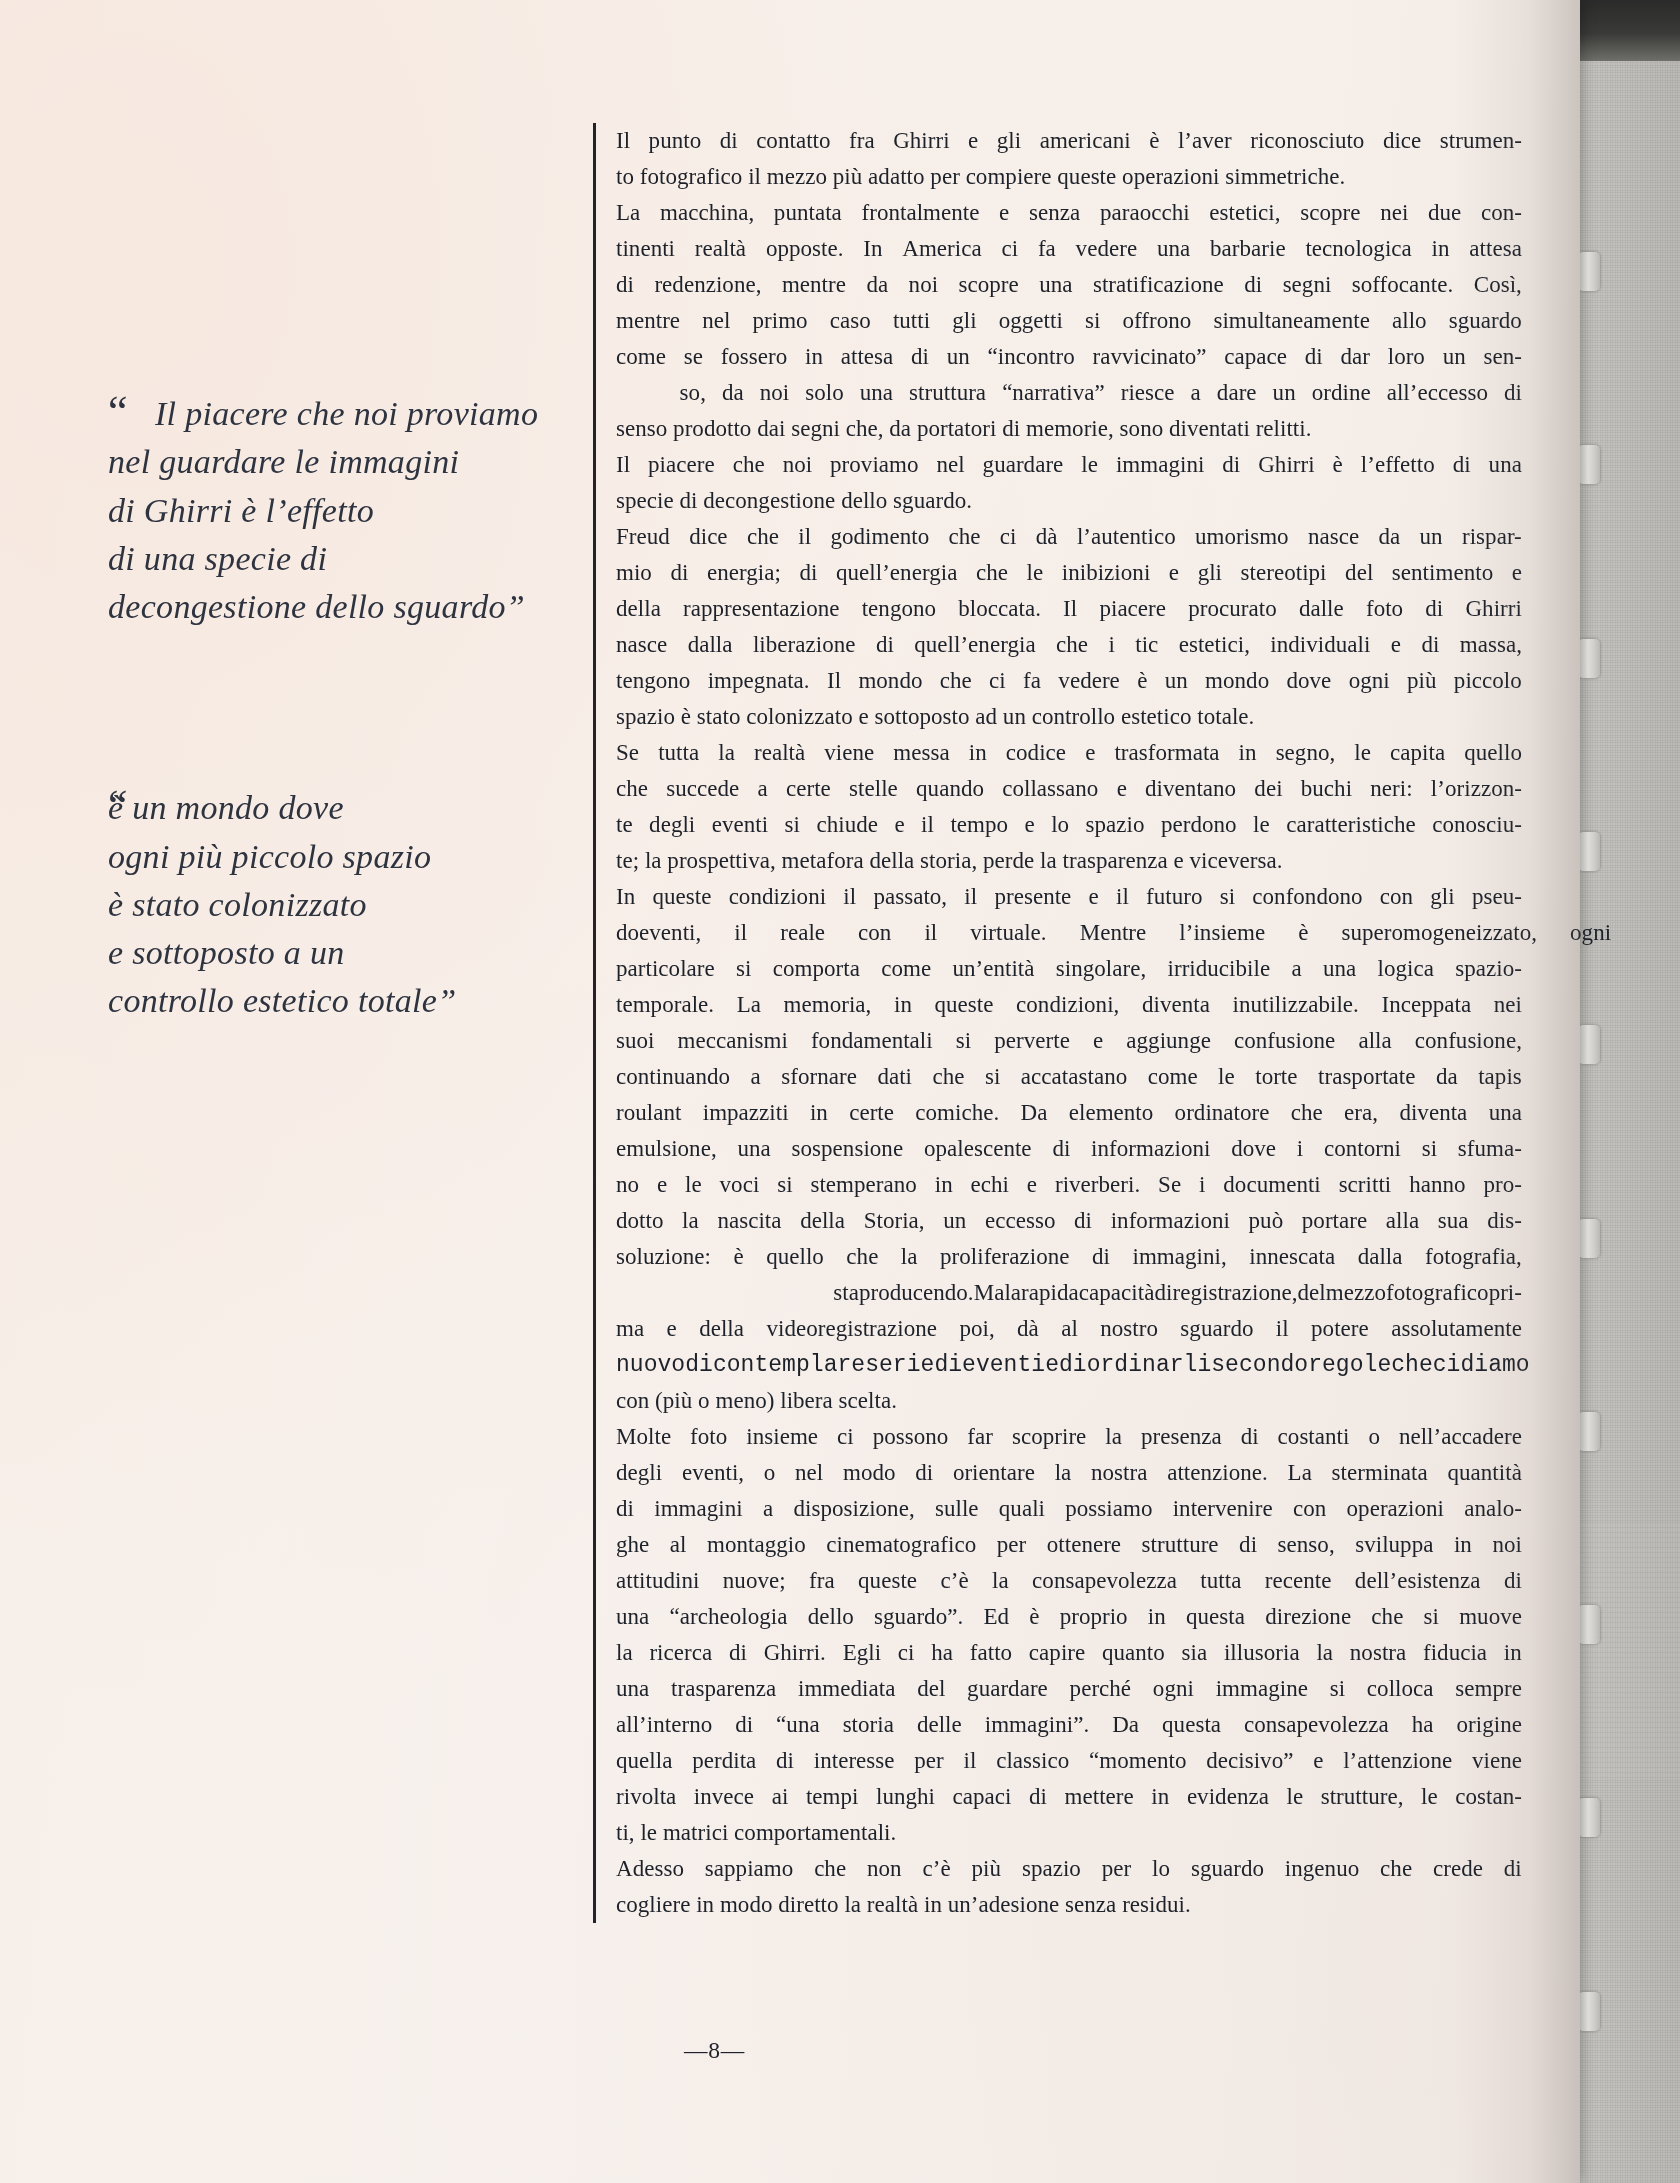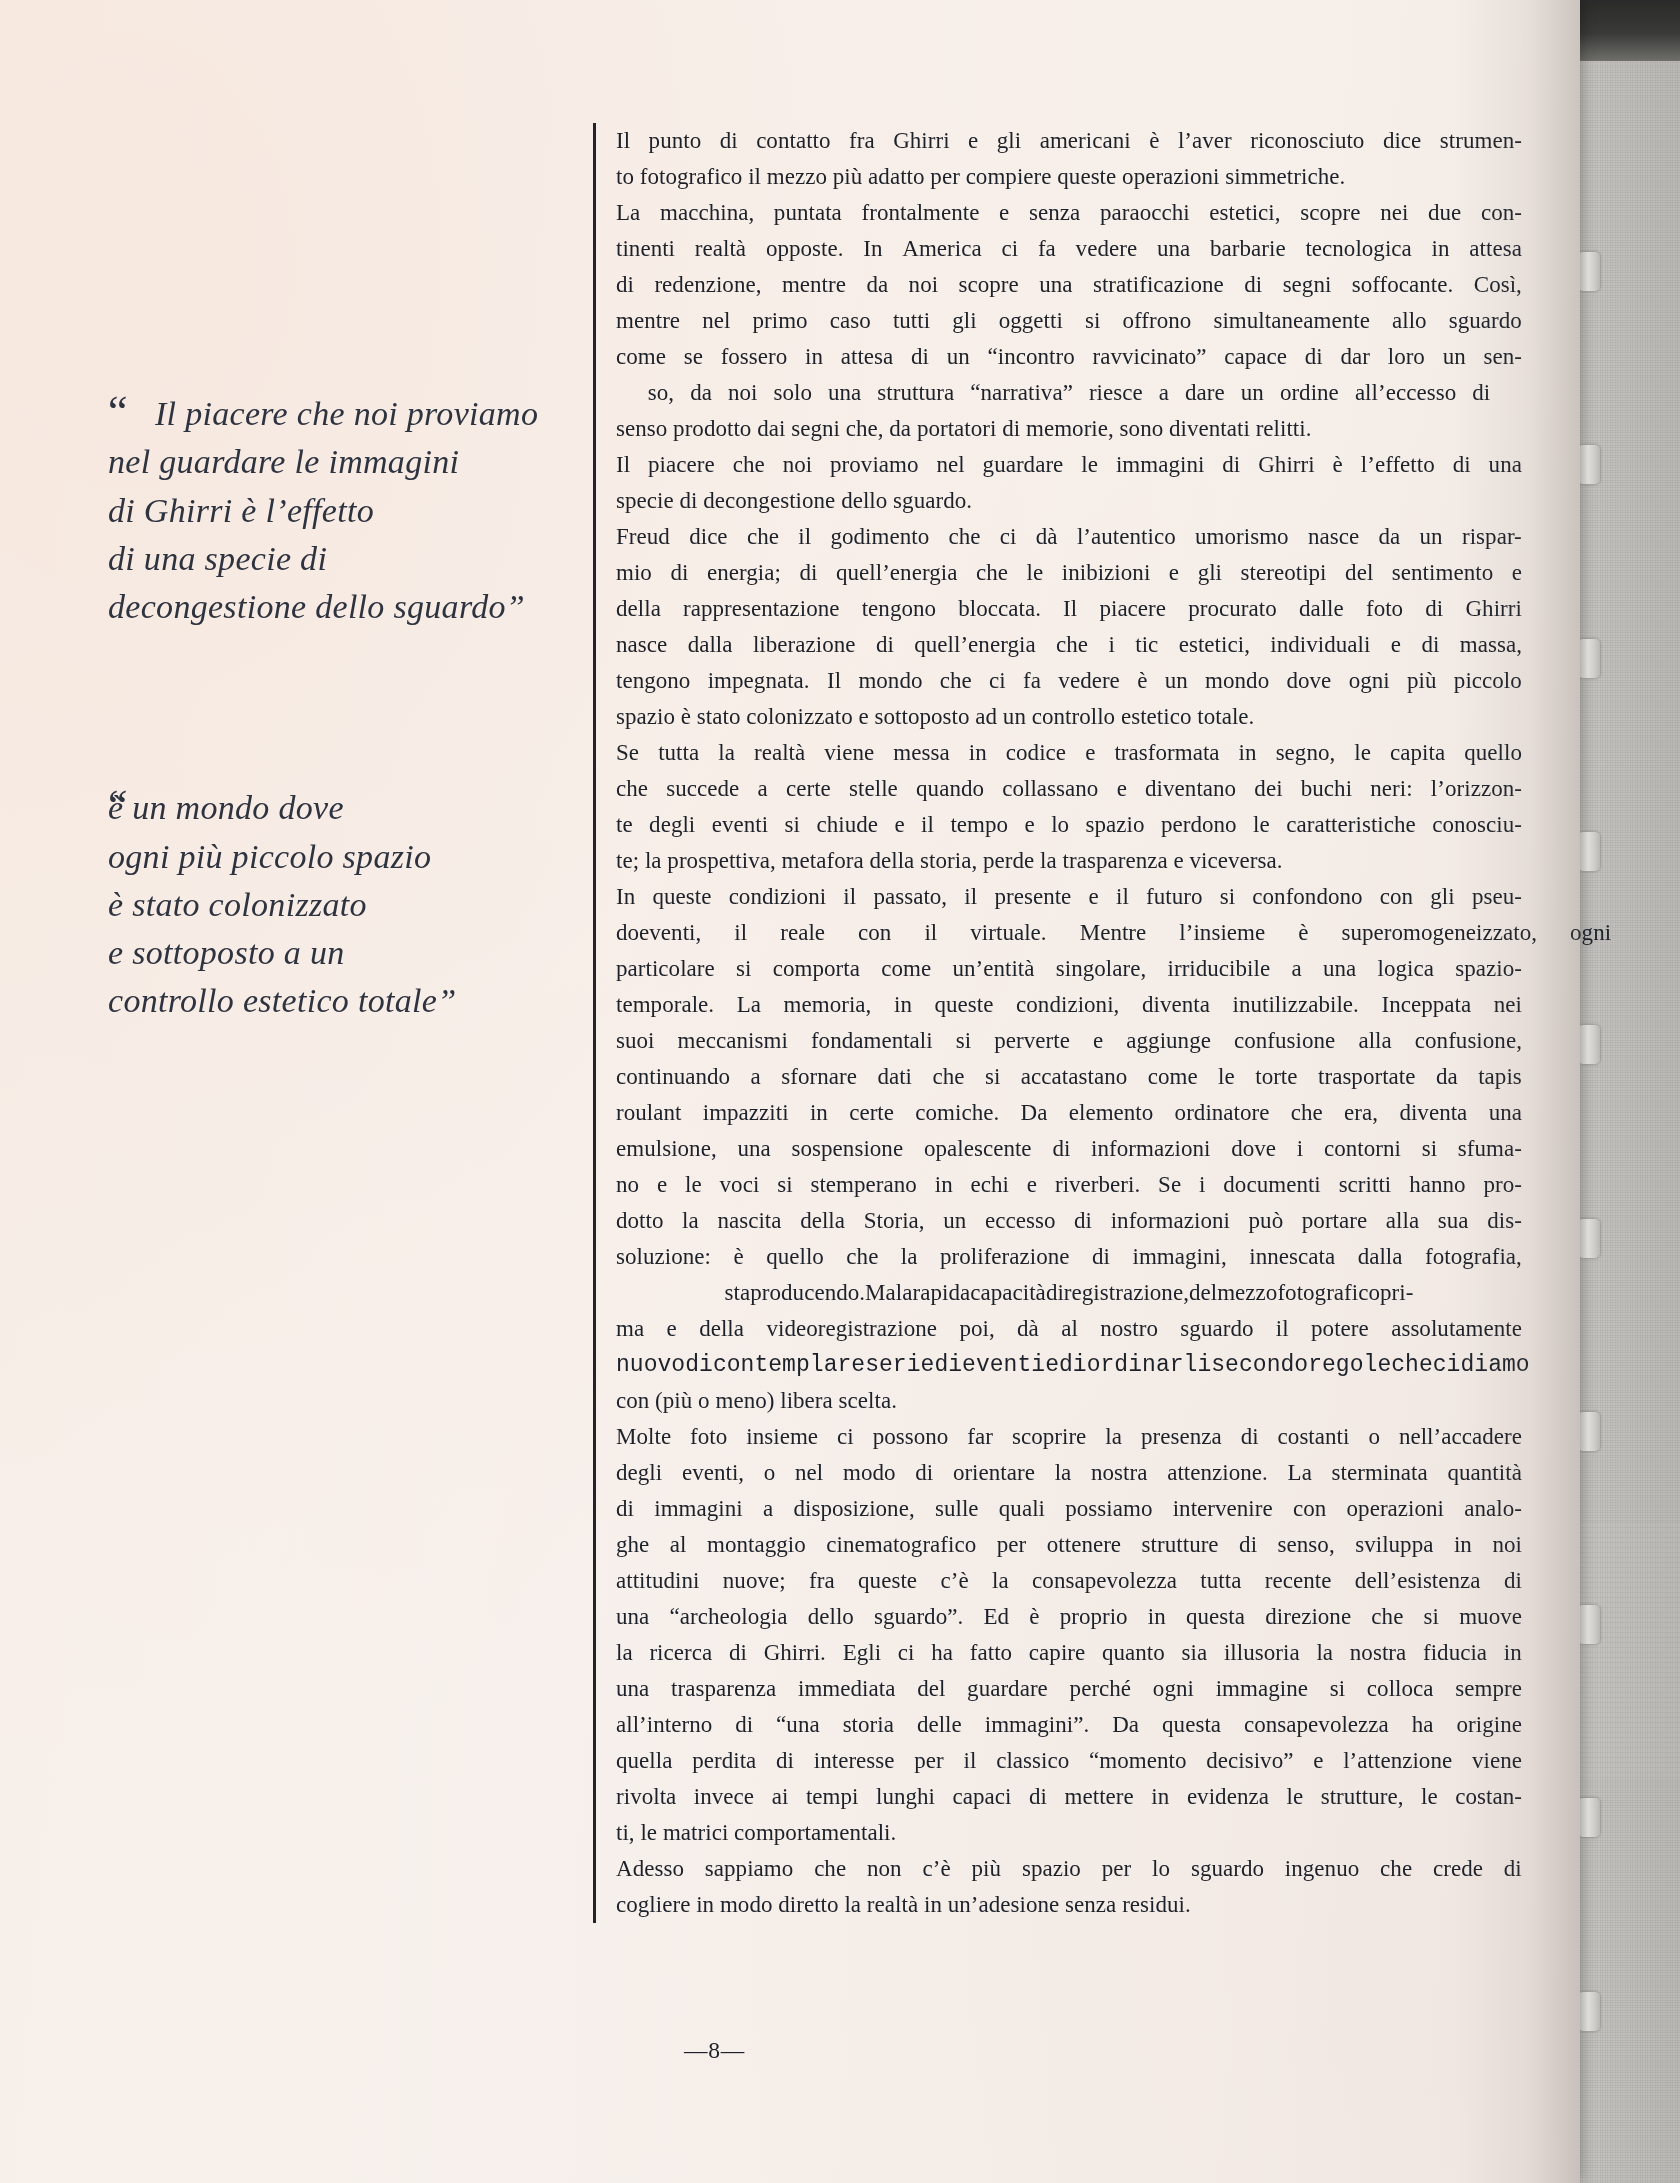--- a/index.html
+++ b/index.html
@@ -201,21 +201,21 @@
         <p class="body-par">
           <span class="ln" style="display: flex; justify-content: space-between; white-space: pre;"><span>Il</span><span>punto</span><span>di</span><span>contatto</span><span>fra</span><span>Ghirri</span><span>e</span><span>gli</span><span>americani</span><span>è</span><span>l’aver</span><span>riconosciuto</span><span>dice</span><span>strumen-</span></span>
           <span class="ln">to fotografico il mezzo più adatto per compiere queste operazioni simmetriche.</span>
         </p>
         <p class="body-par">
           <span class="ln" style="display: flex; justify-content: space-between; white-space: pre;"><span>La</span><span>macchina,</span><span>puntata</span><span>frontalmente</span><span>e</span><span>senza</span><span>paraocchi</span><span>estetici,</span><span>scopre</span><span>nei</span><span>due</span><span>con-</span></span>
           <span class="ln" style="display: flex; justify-content: space-between; white-space: pre;"><span>tinenti</span><span>realtà</span><span>opposte.</span><span>In</span><span>America</span><span>ci</span><span>fa</span><span>vedere</span><span>una</span><span>barbarie</span><span>tecnologica</span><span>in</span><span>attesa</span></span>
           <span class="ln" style="display: flex; justify-content: space-between; white-space: pre;"><span>di</span><span>redenzione,</span><span>mentre</span><span>da</span><span>noi</span><span>scopre</span><span>una</span><span>stratificazione</span><span>di</span><span>segni</span><span>soffocante.</span><span>Così,</span></span>
           <span class="ln" style="display: flex; justify-content: space-between; white-space: pre;"><span>mentre</span><span>nel</span><span>primo</span><span>caso</span><span>tutti</span><span>gli</span><span>oggetti</span><span>si</span><span>offrono</span><span>simultaneamente</span><span>allo</span><span>sguardo</span></span>
           <span class="ln" style="display: flex; justify-content: space-between; white-space: pre;"><span>come</span><span>se</span><span>fossero</span><span>in</span><span>attesa</span><span>di</span><span>un</span><span>“incontro</span><span>ravvicinato”</span><span>capace</span><span>di</span><span>dar</span><span>loro</span><span>un</span><span>sen-</span></span>
-          <span class="ln" style="display: flex; justify-content: center; white-space: pre; gap: 16px;"><span>so,</span><span>da</span><span>noi</span><span>solo</span><span>una</span><span>struttura</span><span>“narrativa”</span><span>riesce</span><span>a</span><span>dare</span><span>un</span><span>ordine</span><span>all’eccesso</span><span>di</span></span>
+          <span class="ln" style="display: flex; justify-content: flex-end; white-space: pre; gap: 16px;"><span>so,</span><span>da</span><span>noi</span><span>solo</span><span>una</span><span>struttura</span><span>“narrativa”</span><span>riesce</span><span>a</span><span>dare</span><span>un</span><span>ordine</span><span>all’eccesso</span><span>di</span></span>
           <span class="ln">senso prodotto dai segni che, da portatori di memorie, sono diventati relitti.</span>
         </p>
         <p class="body-par">
           <span class="ln" style="display: flex; justify-content: space-between; white-space: pre;"><span>Il</span><span>piacere</span><span>che</span><span>noi</span><span>proviamo</span><span>nel</span><span>guardare</span><span>le</span><span>immagini</span><span>di</span><span>Ghirri</span><span>è</span><span>l’effetto</span><span>di</span><span>una</span></span>
           <span class="ln">specie di decongestione dello sguardo.</span>
         </p>
         <p class="body-par">
           <span class="ln" style="display: flex; justify-content: space-between; white-space: pre;"><span>Freud</span><span>dice</span><span>che</span><span>il</span><span>godimento</span><span>che</span><span>ci</span><span>dà</span><span>l’autentico</span><span>umorismo</span><span>nasce</span><span>da</span><span>un</span><span>rispar-</span></span>
           <span class="ln" style="display: flex; justify-content: space-between; white-space: pre;"><span>mio</span><span>di</span><span>energia;</span><span>di</span><span>quell’energia</span><span>che</span><span>le</span><span>inibizioni</span><span>e</span><span>gli</span><span>stereotipi</span><span>del</span><span>sentimento</span><span>e</span></span>
           <span class="ln" style="display: flex; justify-content: space-between; white-space: pre;"><span>della</span><span>rappresentazione</span><span>tengono</span><span>bloccata.</span><span>Il</span><span>piacere</span><span>procurato</span><span>dalle</span><span>foto</span><span>di</span><span>Ghirri</span></span>
@@ -234,21 +234,21 @@
           <span class="ln" style="display: flex; justify-content: space-between; white-space: pre; gap: 33px;"><span>doeventi,</span><span>il</span><span>reale</span><span>con</span><span>il</span><span>virtuale.</span><span>Mentre</span><span>l’insieme</span><span>è</span><span>superomogeneizzato,</span><span>ogni</span></span>
           <span class="ln" style="display: flex; justify-content: space-between; white-space: pre;"><span>particolare</span><span>si</span><span>comporta</span><span>come</span><span>un’entità</span><span>singolare,</span><span>irriducibile</span><span>a</span><span>una</span><span>logica</span><span>spazio-</span></span>
           <span class="ln" style="display: flex; justify-content: space-between; white-space: pre;"><span>temporale.</span><span>La</span><span>memoria,</span><span>in</span><span>queste</span><span>condizioni,</span><span>diventa</span><span>inutilizzabile.</span><span>Inceppata</span><span>nei</span></span>
           <span class="ln" style="display: flex; justify-content: space-between; white-space: pre;"><span>suoi</span><span>meccanismi</span><span>fondamentali</span><span>si</span><span>perverte</span><span>e</span><span>aggiunge</span><span>confusione</span><span>alla</span><span>confusione,</span></span>
           <span class="ln" style="display: flex; justify-content: space-between; white-space: pre;"><span>continuando</span><span>a</span><span>sfornare</span><span>dati</span><span>che</span><span>si</span><span>accatastano</span><span>come</span><span>le</span><span>torte</span><span>trasportate</span><span>da</span><span>tapis</span></span>
           <span class="ln" style="display: flex; justify-content: space-between; white-space: pre;"><span>roulant</span><span>impazziti</span><span>in</span><span>certe</span><span>comiche.</span><span>Da</span><span>elemento</span><span>ordinatore</span><span>che</span><span>era,</span><span>diventa</span><span>una</span></span>
           <span class="ln" style="display: flex; justify-content: space-between; white-space: pre;"><span>emulsione,</span><span>una</span><span>sospensione</span><span>opalescente</span><span>di</span><span>informazioni</span><span>dove</span><span>i</span><span>contorni</span><span>si</span><span>sfuma-</span></span>
           <span class="ln" style="display: flex; justify-content: space-between; white-space: pre;"><span>no</span><span>e</span><span>le</span><span>voci</span><span>si</span><span>stemperano</span><span>in</span><span>echi</span><span>e</span><span>riverberi.</span><span>Se</span><span>i</span><span>documenti</span><span>scritti</span><span>hanno</span><span>pro-</span></span>
           <span class="ln" style="display: flex; justify-content: space-between; white-space: pre;"><span>dotto</span><span>la</span><span>nascita</span><span>della</span><span>Storia,</span><span>un</span><span>eccesso</span><span>di</span><span>informazioni</span><span>può</span><span>portare</span><span>alla</span><span>sua</span><span>dis-</span></span>
           <span class="ln" style="display: flex; justify-content: space-between; white-space: pre;"><span>soluzione:</span><span>è</span><span>quello</span><span>che</span><span>la</span><span>proliferazione</span><span>di</span><span>immagini,</span><span>innescata</span><span>dalla</span><span>fotografia,</span></span>
-          <span class="ln" style="display: flex; justify-content: center; white-space: pre;"><span>sta</span><span>producendo.</span><span>Ma</span><span>la</span><span>rapida</span><span>capacità</span><span>di</span><span>registrazione,</span><span>del</span><span>mezzo</span><span>fotografico</span><span>pri-</span></span>
+          <span class="ln" style="display: flex; justify-content: flex-end; white-space: pre;"><span>sta</span><span>producendo.</span><span>Ma</span><span>la</span><span>rapida</span><span>capacità</span><span>di</span><span>registrazione,</span><span>del</span><span>mezzo</span><span>fotografico</span><span>pri-</span></span>
           <span class="ln" style="display: flex; justify-content: space-between; white-space: pre;"><span>ma</span><span>e</span><span>della</span><span>videoregistrazione</span><span>poi,</span><span>dà</span><span>al</span><span>nostro</span><span>sguardo</span><span>il</span><span>potere</span><span>assolutamente</span></span>
           <span class="ln" style="display: flex; justify-content: space-between; white-space: pre; font-family: Liberation Mono, monospace;"><span>nuovo</span><span>di</span><span>contemplare</span><span>serie</span><span>di</span><span>eventi</span><span>e</span><span>di</span><span>ordinarli</span><span>secondo</span><span>regole</span><span>che</span><span>ci</span><span>diamo</span></span>
           <span class="ln">con (più o meno) libera scelta.</span>
         </p>
         <p class="body-par">
           <span class="ln" style="display: flex; justify-content: space-between; white-space: pre;"><span>Molte</span><span>foto</span><span>insieme</span><span>ci</span><span>possono</span><span>far</span><span>scoprire</span><span>la</span><span>presenza</span><span>di</span><span>costanti</span><span>o</span><span>nell’accadere</span></span>
           <span class="ln" style="display: flex; justify-content: space-between; white-space: pre;"><span>degli</span><span>eventi,</span><span>o</span><span>nel</span><span>modo</span><span>di</span><span>orientare</span><span>la</span><span>nostra</span><span>attenzione.</span><span>La</span><span>sterminata</span><span>quantità</span></span>
           <span class="ln" style="display: flex; justify-content: space-between; white-space: pre;"><span>di</span><span>immagini</span><span>a</span><span>disposizione,</span><span>sulle</span><span>quali</span><span>possiamo</span><span>intervenire</span><span>con</span><span>operazioni</span><span>analo-</span></span>
           <span class="ln" style="display: flex; justify-content: space-between; white-space: pre;"><span>ghe</span><span>al</span><span>montaggio</span><span>cinematografico</span><span>per</span><span>ottenere</span><span>strutture</span><span>di</span><span>senso,</span><span>sviluppa</span><span>in</span><span>noi</span></span>
           <span class="ln" style="display: flex; justify-content: space-between; white-space: pre;"><span>attitudini</span><span>nuove;</span><span>fra</span><span>queste</span><span>c’è</span><span>la</span><span>consapevolezza</span><span>tutta</span><span>recente</span><span>dell’esistenza</span><span>di</span></span>

